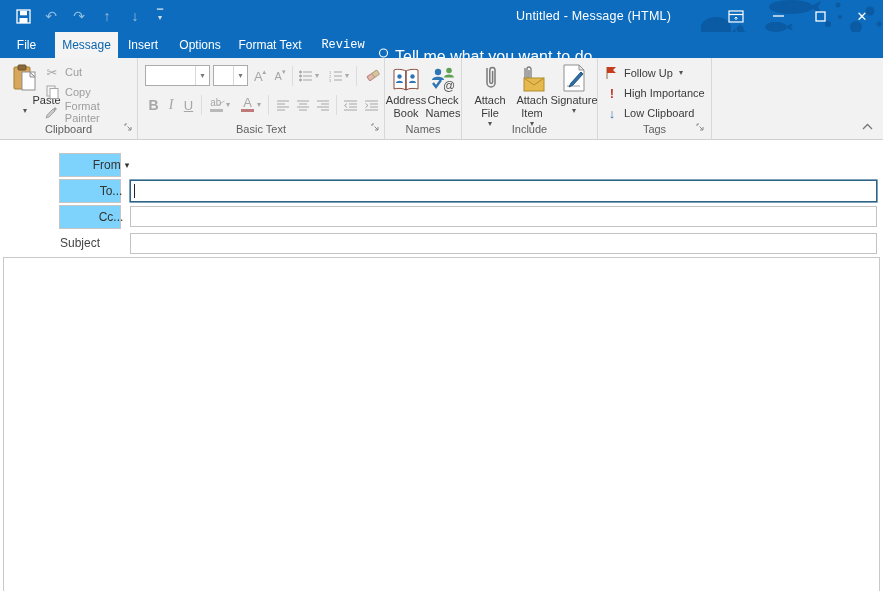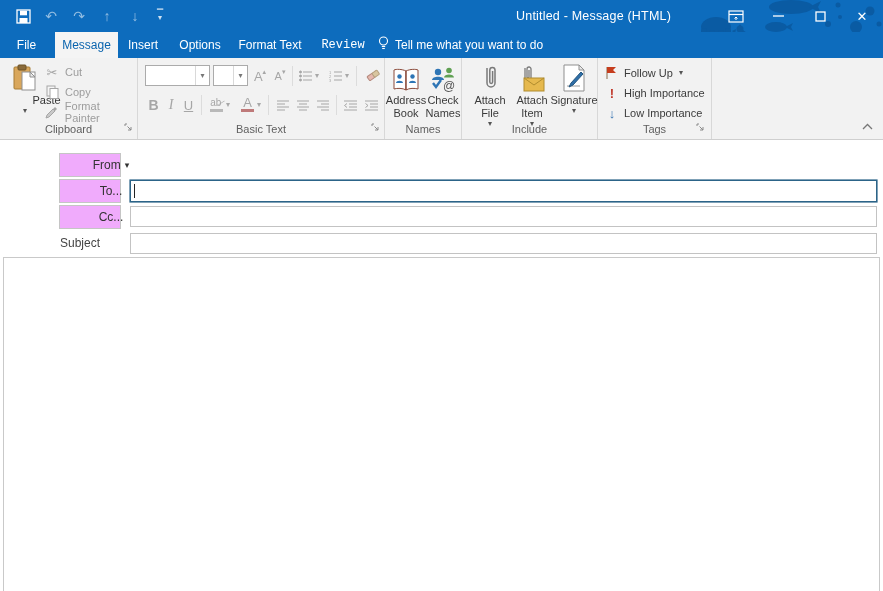--- a/index.html
+++ b/index.html
@@ -21,21 +21,21 @@
 
   
   .tabrow { position:absolute; left:0; top:32px; width:883px; height:26px; background:#0d6cbd; }
   .tab { position:absolute; top:0; height:26px; line-height:26px; color:#fff; font-size:12px; text-align:center; cursor:default; }
   .tab-file { left:8px; width:37px; }
   .tab-message { left:55px; width:63px; background:#f4f4f4; color:#0a64ae; }
   .tab-insert { left:121px; width:44px; }
   .tab-options { left:172px; width:56px; }
   .tab-formattext { left:234px; width:72px; }
   .tab-review { left:317px; width:52px;font-family:Liberation Mono, monospace; }
-  .tellme { position:absolute; left:378px; top:0; height:26px; display:flex; align-items:center; gap:6px; color:#fff; font-size:12px; }
+  .tellme { position:absolute; left:378px; top:12px; height:26px; display:flex; align-items:center; gap:6px; color:#fff; font-size:16px; }
 
   
   .ribbon { position:absolute; left:0; top:58px; width:883px; height:82px; background:#f2f2f2; border-bottom:1px solid #cfcfcf; }
   .rgroup { position:absolute; top:0; height:81px; border-right:1px solid #d8d8d8; }
   .g-clip { left:0; width:138px; }
   .g-basic { left:138px; width:247px; }
   .g-names { left:385px; width:77px; }
   .g-include { left:462px; width:136px; }
   .g-tags { left:598px; width:114px; }
   .gfooter { position:absolute; left:0; bottom:1px; width:100%; height:15px; text-align:center; font-size:11px; color:#5f5f5f; }
@@ -65,21 +65,21 @@
   
   .tagbtn { position:absolute; left:8px; display:flex; align-items:center; gap:6px; font-size:11px; color:#3b3b3b; height:18px; }
   .tag-high-glyph { color:#c0392b; font-weight:bold; font-size:13px; width:12px; text-align:center; }
   .tag-low-glyph { color:#3572b0; font-weight:bold; font-size:13px; width:12px; text-align:center; }
 
   .collapse-chevron { position:absolute; right:10px; bottom:5px; color:#777; }
 
   
   .composer { position:absolute; left:0; top:140px; width:883px; height:451px; background:#fff; }
   .send-btn { position:absolute; left:8px; top:12px; width:40px; height:71px; border:1px solid #c5c5c5; background:#fdfdfd; display:flex; flex-direction:column; align-items:center; justify-content:center; gap:7px; font-size:12px; color:#444; cursor:default; }
-  .fieldbtn { position:absolute; left:59px; width:62px; height:24px; border:1px solid #c5c5c5; background:#f0abfc; display:flex; align-items:center; justify-content:center; gap:4px; font-size:12px; color:#333; cursor:default;padding-left:42px; }
+  .fieldbtn { position:absolute; left:59px; width:62px; height:24px; border:1px solid #c5c5c5; background:#7dd3fc; display:flex; align-items:center; justify-content:center; gap:4px; font-size:12px; color:#333; cursor:default;padding-left:42px; }
   .f-from { top:13px; } .f-to { top:39px; } .f-cc { top:65px; }
   .hfield { position:absolute; left:130px; width:747px; border:1px solid #c3c3c3; background:#fff; font-family:"Liberation Sans",sans-serif; font-size:12px; padding:0 4px; outline:none; }
   .to-field { top:40px; height:22px; border:1px solid #2c6488; box-shadow:0 0 0 .6px #2c6488; }
   .cc-field { top:66px; height:21px; }
   .subj-field { top:93px; height:21px; }
   .subject-label { position:absolute; left:60px; top:96px; font-size:12px; color:#444; }
   .msg-body { position:absolute; left:3px; top:117px; width:877px; height:340px; border:1px solid #c9c9c9; background:#fff; }
   .cursor-caret { position:absolute; left:3px; top:3px; width:1px; height:14px; background:#222; }
 </style>
 </head>
@@ -460,21 +460,21 @@
         </span>
         <span>Follow Up</span>
         <span class="caret">▾</span>
       </div>
       <div class="tagbtn" style="top:26px;">
         <span class="tag-high-glyph">!</span>
         <span>High Importance</span>
       </div>
       <div class="tagbtn" style="top:46px;">
         <span class="tag-low-glyph">↓</span>
-        <span>Low Importance</span>
+        <span>Low Clipboard</span>
       </div>
       <div class="gfooter"><span>Tags</span></div>
       <span class="launcher" style="right:6px;">
         <svg width="9" height="9" viewBox="0 0 9 9">
             <g stroke="#8a8a8a" fill="none">
               <path d="M1 3 V1 H3"></path>
               <path d="M3.5 3.5 L7 7 M7 7 v-3 M7 7 h-3" stroke-width="1"></path>
             </g>
           </svg>
       </span>

